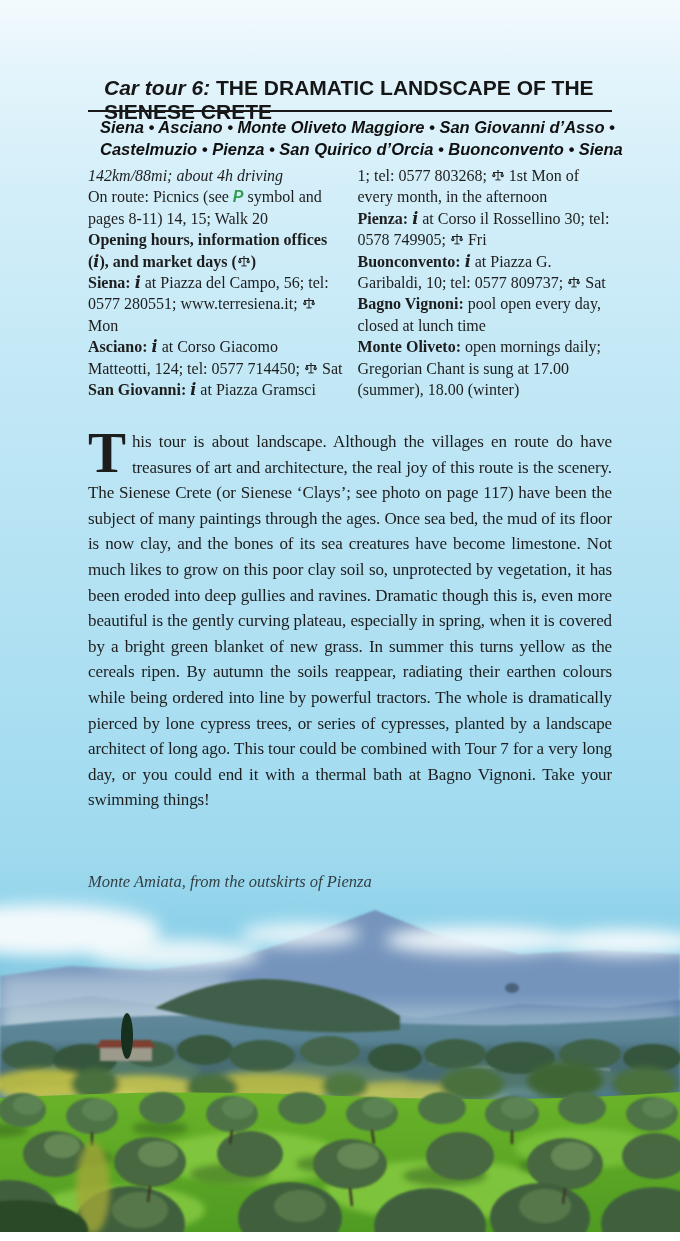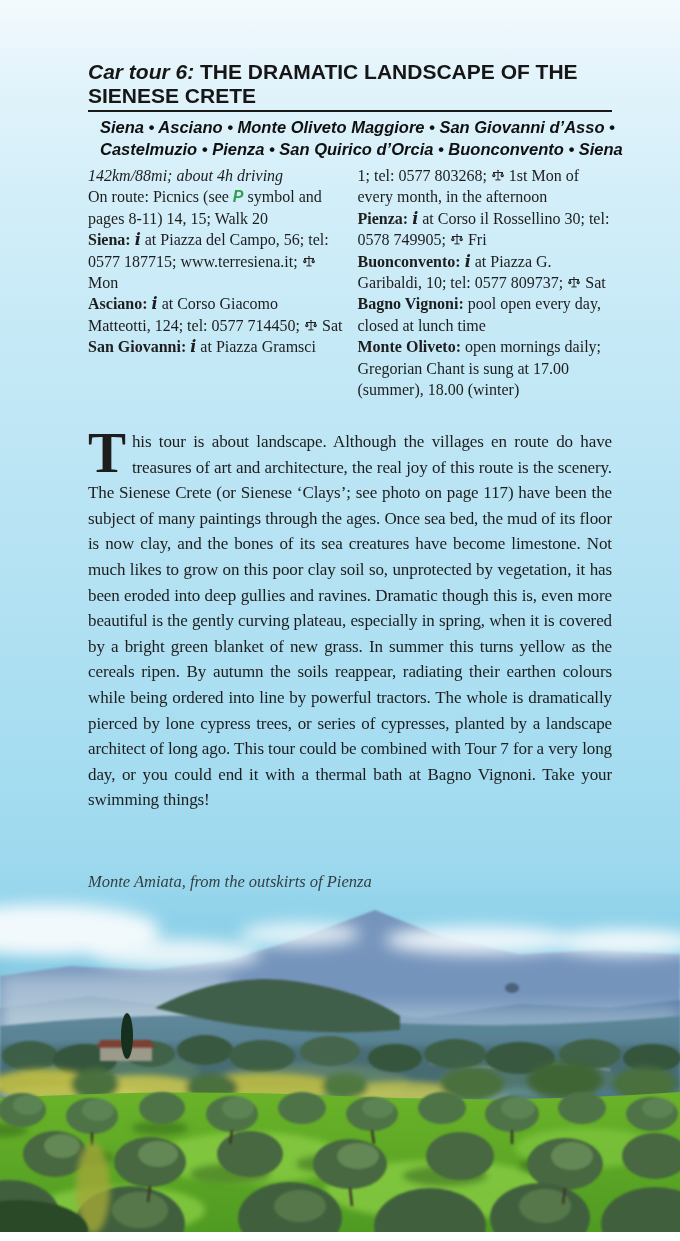--- a/index.html
+++ b/index.html
@@ -19,21 +19,21 @@
       #9bd8ee 72%,
       #8ed2ea 82%,
       #80cce5 91%,
       #72c5e0 100%);
   }
   .content{position:absolute;left:88px;top:0;width:524px;}
   .title{
     position:absolute;top:60px;left:0;width:100%;
     font-family:"Liberation Sans", sans-serif;
     font-weight:bold;font-size:21px;line-height:24px;
-    color:#161616;margin:0;
+    color:#161616;margin:16px;
   }
   .title .prefix{font-style:italic;}
   .rule{position:absolute;top:110px;left:0;width:100%;border-top:2px solid #191919;}
   .route{
     position:absolute;top:116px;left:12px;width:100%;
     font-family:"Liberation Sans", sans-serif;
     font-weight:bold;font-style:italic;
     font-size:16.5px;line-height:22px;color:#101010;margin:0;
   }
   .cols{position:absolute;top:165px;left:0;width:100%;display:flex;gap:15px;}
@@ -96,22 +96,25 @@
     <h1 class="title"><span class="prefix">Car tour 6:</span><span> THE DRAMATIC LANDSCAPE OF THE SIENESE CRETE</span></h1>
 
     <div class="rule"></div>
 
     <p class="route">Siena • Asciano • Monte Oliveto Maggiore • San Giovanni d’Asso • Castelmuzio • Pienza • San Quirico d’Orcia • Buonconvento • Siena</p>
 
     <div class="cols">
       <div class="col">
         <p class="ital">142km/88mi; about 4h driving</p>
         <p><span>On route: Picnics (see </span><span class="picnic" style="color:#2f9e4e;">P</span><span> symbol and pages 8-11) 14, 15; Walk 20</span></p>
+        <p class="bold"><span>Opening hours, information offices (</span><span class="info-i">i</span><span>), and market days (</span><svg class="scales">
+              <use href="#icon-scales"></use>
+            </svg><span>)</span></p>
         <p><b>Siena:</b>
-          <span class="info-i">i</span><span> at Piazza del Campo, 56; tel: 0577 187715; www.terresiena.it; </span><svg class="scales">
+          <span class="info-i">i</span><span> at Piazza del Campo, 56; tel: 0577 280551; www.terresiena.it; </span><svg class="scales">
               <use href="#icon-scales"></use>
             </svg>
           <span>Mon</span></p>
         <p><b>Asciano:</b>
           <span class="info-i">i</span><span> at Corso Giacomo Matteotti, 124; tel: 0577 714450; </span><svg class="scales">
               <use href="#icon-scales"></use>
             </svg>
           <span>Sat</span></p>
         <p><b>San Giovanni:</b>
           <span class="info-i">i</span><span> at Piazza Gramsci</span></p>

